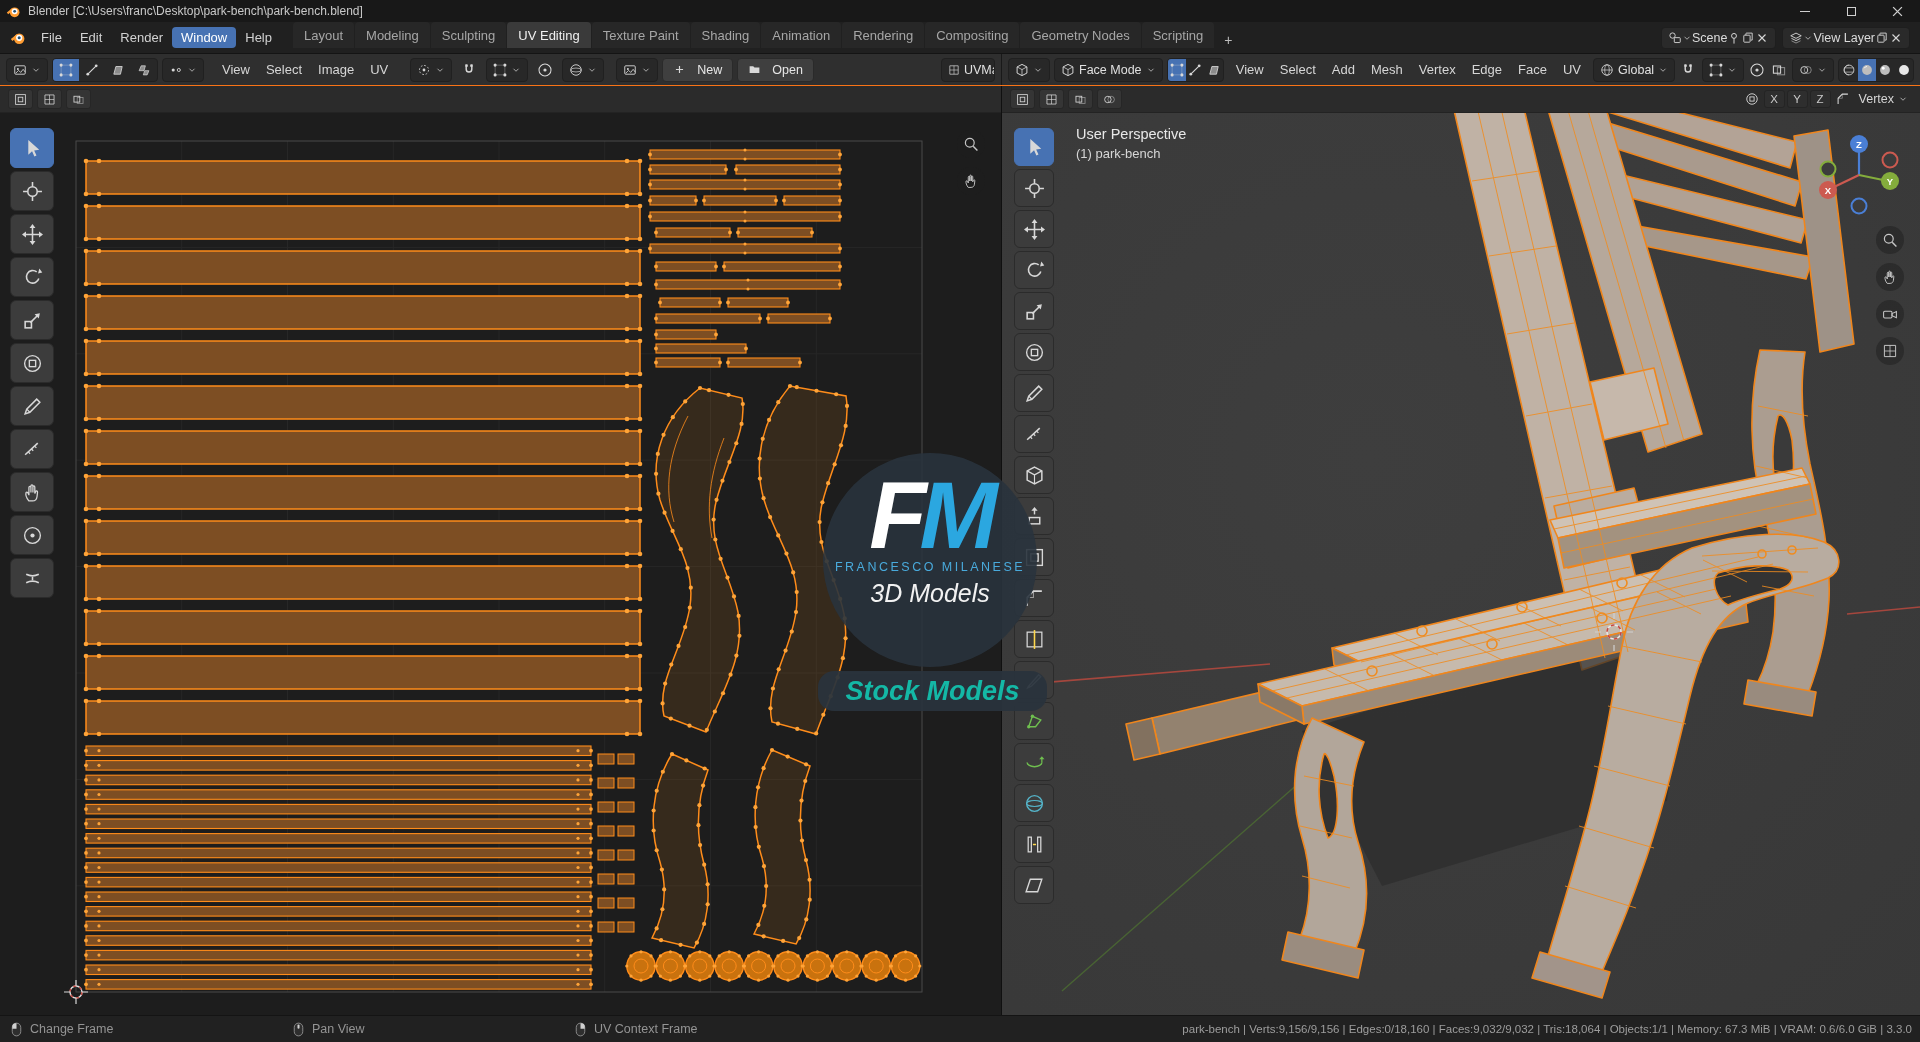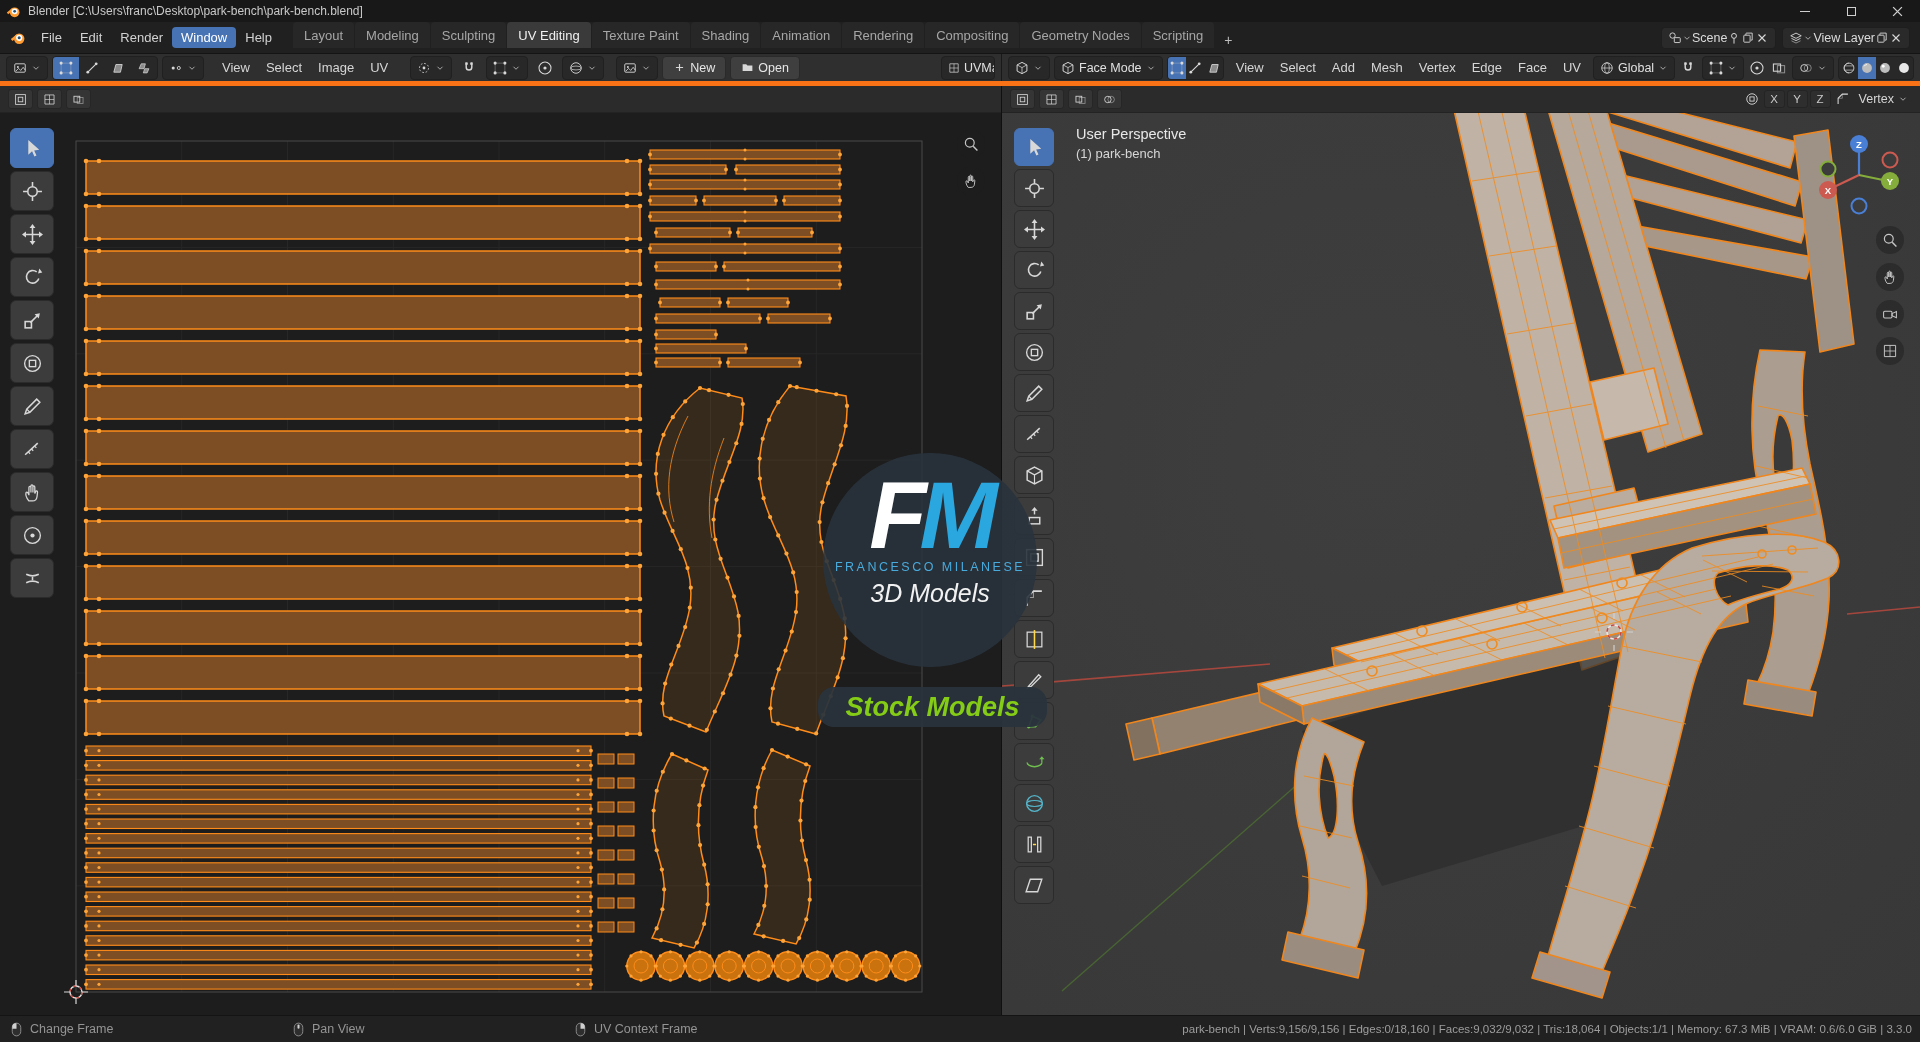--- a/index.html
+++ b/index.html
@@ -26,34 +26,34 @@
   .ws{height:26px;display:flex;align-items:center;padding:0 11px;font-size:13px;color:#a6a6a6;
       background:#272727;margin-right:1px;border-radius:4px 4px 0 0;white-space:nowrap}
   .ws.active{background:#3a3a3a;color:#efefef}
   .ws-add{height:26px;display:flex;align-items:center;padding:0 9px;color:#bdbdbd;font-size:14px}
   .tb-right{margin-left:auto;display:flex;align-items:center;gap:6px;height:100%;padding-right:6px}
   .field{display:flex;align-items:center;background:#2a2a2a;border:1px solid #1e1e1e;
          border-radius:4px;height:22px;padding:0 6px;font-size:12.5px;color:#dcdcdc;white-space:nowrap}
   .field svg.ic{width:14px;height:14px}
 
   
-  #headerrow{height:32px;background:#2f2f2f;display:flex;border-bottom:5px solid #f97316}
+  #headerrow{height:32px;background:#2f2f2f;display:flex;border-bottom:1px solid #f97316}
   #uv-header{width:1002px;display:flex;align-items:center;gap:4px;padding:0 6px;border-right:1px solid #191919;overflow:hidden}
   #vp-header{flex:1;display:flex;align-items:center;gap:4px;padding:0 6px;overflow:hidden}
   .dd{display:flex;align-items:center;gap:4px;background:#282828;border:1px solid #202020;
       border-radius:4px;height:24px;padding:0 6px;font-size:12.5px;color:#e0e0e0;white-space:nowrap}
   .dd svg.ic{width:14px;height:14px}
   .chev{width:10px;height:10px;color:#b5b5b5}
   .hmenu{font-size:13px;color:#d6d6d6;padding:0 8px;height:24px;display:flex;align-items:center;border-radius:4px;white-space:nowrap}
   .segmented{display:flex;background:#282828;border:1px solid #202020;border-radius:4px;overflow:hidden;height:24px}
   .seg{width:26px;display:flex;align-items:center;justify-content:center}
   .seg.active{background:#4772b3}
   .seg svg.ic{width:14px;height:14px}
   .iconbtn{width:26px;height:24px;display:flex;align-items:center;justify-content:center;border-radius:4px}
-  .pushbtn{display:flex;align-items:center;gap:4px;background:#3f3f3f;border:1px solid #2a2a2a;border-radius:4px;
+  .pushbtn{display:flex;align-items:center;gap:11px;background:#3f3f3f;border:1px solid #2a2a2a;border-radius:4px;
            height:24px;padding:0 10px;font-size:12.5px;color:#e6e6e6}
   .uvmap-field{margin-left:auto;width:54px;overflow:hidden;flex:none}
 
   
   #main{display:flex;height:929px;position:relative}
   #uv-col{width:1002px;position:relative;background:#1d1d1d;border-right:1px solid #101010;overflow:hidden}
   #vp-col{flex:1;position:relative;background:radial-gradient(ellipse at 40% 40%,#3e3e3e,#383838);overflow:hidden}
   .toolsettings{position:absolute;top:0;left:0;right:0;height:27px;background:#2b2b2b;
       border-bottom:1px solid #232323;display:flex;align-items:center;gap:4px;padding:0 8px;z-index:4}
   .ts-btn{width:25px;height:20px;background:#353535;border:1px solid #262626;border-radius:3px;
@@ -85,23 +85,23 @@
   .vp-overlay .l2{font-size:13px;color:#d6d6d6;margin-top:4px}
 
   
   #wm-circle{position:absolute;left:823px;top:367px;width:214px;height:214px;border-radius:50%;
       background:rgba(41,51,61,.9);z-index:6;text-align:center;padding-top:22px}
   .wm-fm{font-size:94px;line-height:.88;font-weight:bold;font-style:italic;letter-spacing:-7px}
   .wm-fm .f{color:#fff}
   .wm-fm .m{color:#2ba7e0}
   .wm-name{font-size:12.5px;letter-spacing:2.5px;color:#49aadc;margin-top:2px;white-space:nowrap}
   .wm-tag{font-size:25px;font-style:italic;color:#f2f2f2;margin-top:5px}
-  #wm-badge{position:absolute;left:818px;top:601px;width:229px;height:40px;border-radius:16px;
+  #wm-badge{position:absolute;left:818px;top:585px;width:229px;height:40px;border-radius:16px;
       background:rgba(41,51,61,.94);z-index:7;display:flex;align-items:center;justify-content:center;
-      font-size:27px;font-weight:bold;font-style:italic;color:#84cc16}
+      font-size:27px;font-weight:bold;font-style:italic;color:#14b8a6}
 
   
   #statusbar{height:27px;background:#212121;border-top:1px solid #141414;display:flex;align-items:center;
       padding:0 8px;font-size:12.5px;color:#949494}
   .hint{display:flex;align-items:center;gap:5px;width:282px;flex:none}
   .hint svg{width:17px;height:17px;flex:none}
   #stats{margin-left:auto;color:#9d9d9d;white-space:nowrap;font-size:11.5px}
 </style>
 </head>
 <body>

